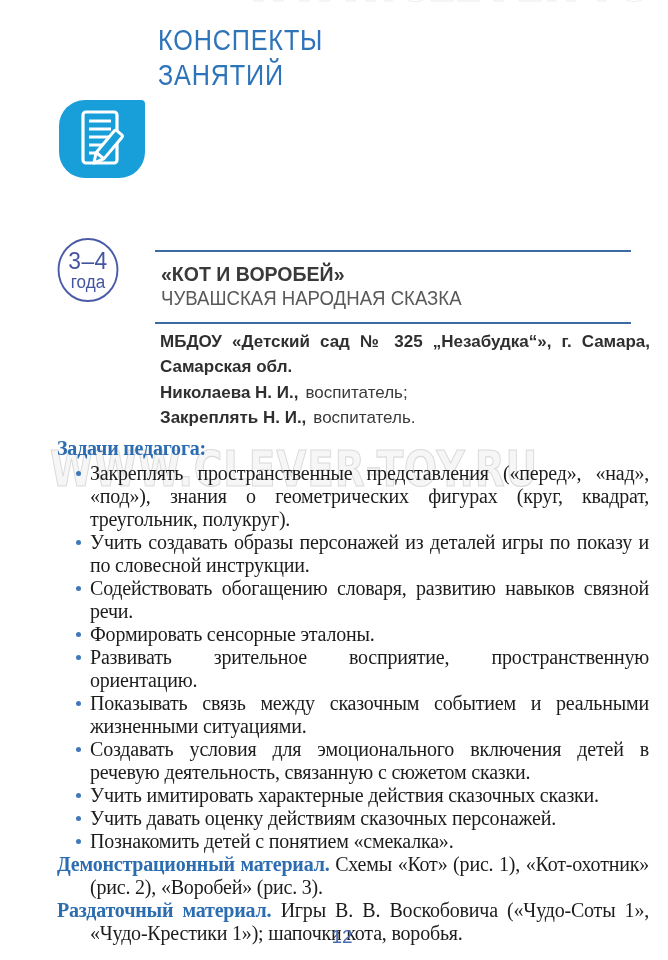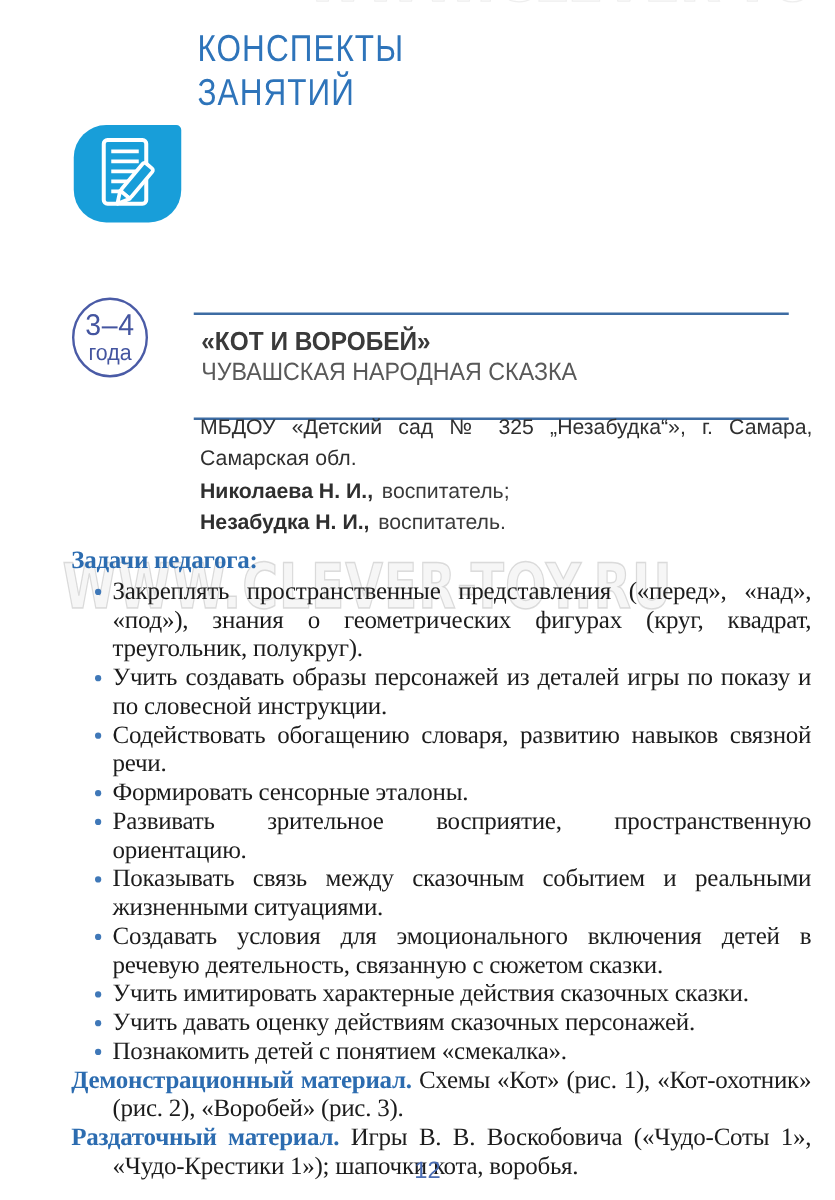--- a/index.html
+++ b/index.html
@@ -46,39 +46,39 @@
     transform:scaleX(0.95);
   }
   .age-badge .age-range{font-size:24px;line-height:24px;letter-spacing:0.5px;}
   .age-badge .age-unit{font-size:18px;line-height:19px;}
 
   
   .title-block{
     position:absolute;left:155px;top:250px;width:470px;
     border-top:2px solid #3d6ca3;
     border-bottom:2px solid #3d6ca3;
-    padding:9px 0 24px 6px;
+    padding:9px 0 12px 6px;
     font-family:"Liberation Sans","DejaVu Sans",sans-serif;
   }
   .lesson-title{
     font-size:21px;line-height:25px;font-weight:700;color:#3a3a3a;
     transform:scaleX(0.93);transform-origin:left top;white-space:nowrap;
   }
   .lesson-subtitle{
     font-size:20px;line-height:24px;font-weight:400;color:#595959;
     transform:scaleX(0.93);transform-origin:left top;white-space:nowrap;
   }
 
   
   .affiliation{
     position:absolute;left:160px;top:329px;width:490px;
     font-family:"Liberation Sans","DejaVu Sans",sans-serif;
     font-size:17px;line-height:25px;color:#2f2f2f;
   }
-  .institution{font-weight:400;text-align:justify;margin:0 0 1px 0;}
+  .institution{font-weight:700;text-align:justify;margin:0 0 1px 0;}
   .author-line{margin:0;}
   .author-name{font-weight:700;text-align:center;}
   .author-role{font-weight:400;margin-left:7px;color:#3a3a3a;margin-top:17px;}
 
   
   .content{
     position:absolute;left:57px;top:437px;width:592px;
     font-size:20px;line-height:23px;letter-spacing:-0.2px;
     text-align:justify;color:#1c1c1c;
   }
@@ -164,21 +164,21 @@
     <div class="lesson-title">«КОТ И ВОРОБЕЙ»</div>
     <div class="lesson-subtitle">ЧУВАШСКАЯ НАРОДНАЯ СКАЗКА</div>
   </div>
 
   <div class="affiliation">
     <p class="institution">МБДОУ «Детский сад № 325 „Незабудка“», г. Самара, Самарская обл.</p>
     <p class="author-line">
       <span class="author-name">Николаева Н. И.,</span><span class="author-role">воспитатель;</span>
     </p>
     <p class="author-line">
-      <span class="author-name">Незабудка Н. И.,</span><span class="author-role">воспитатель.</span>
+      <span class="author-name">Закреплять Н. И.,</span><span class="author-role">воспитатель.</span>
     </p>
   </div>
 
   <div class="watermark-mid">WWW.CLEVER-TOY.RU</div>
 
   <div class="content">
     <p class="tasks-heading">Задачи педагога:</p>
     <ul class="tasks">
       <li><span class="bullet-dot"></span><span>Закреплять пространственные представления («перед», «над», «под»), знания о геометрических фигурах (круг, квадрат, треугольник, полукруг).</span></li>
       <li><span class="bullet-dot"></span><span>Учить создавать образы персонажей из деталей игры по показу и по словесной инструкции.</span></li>

